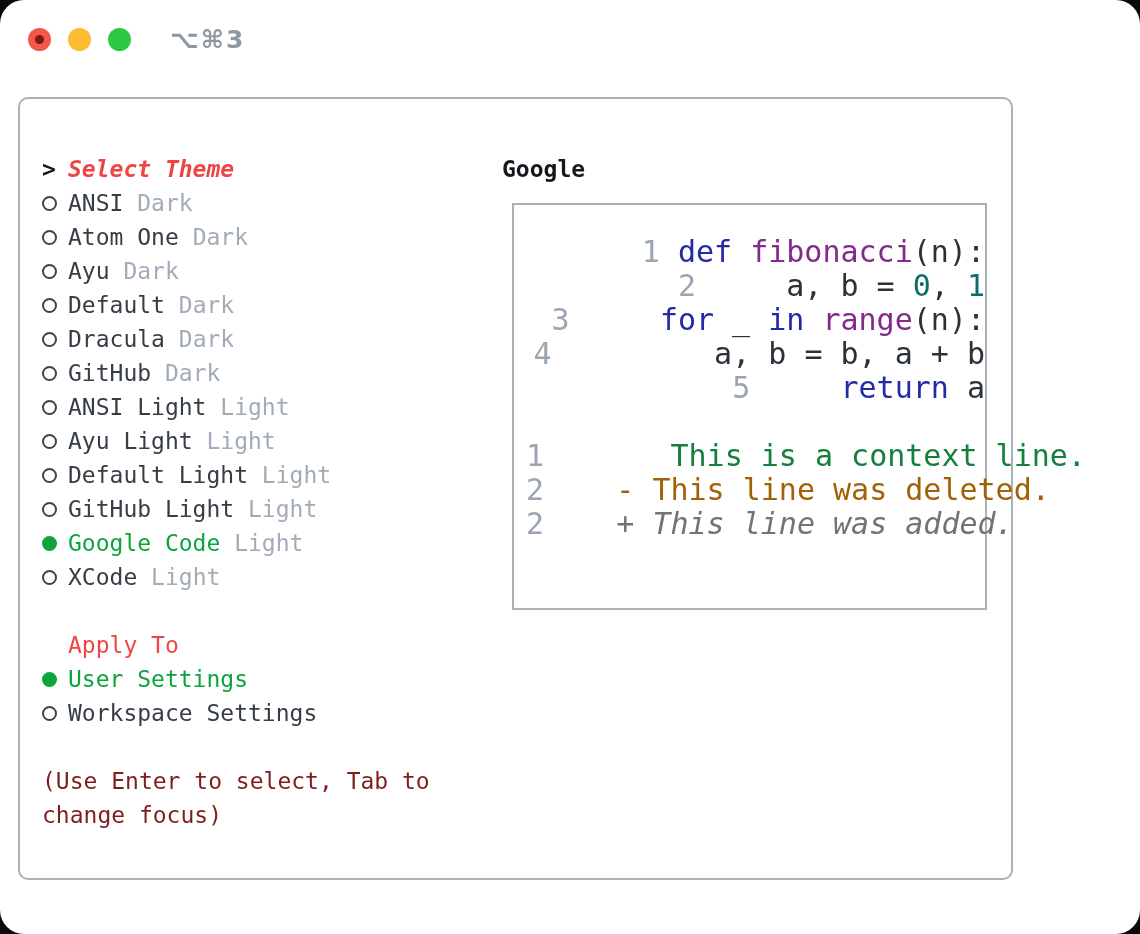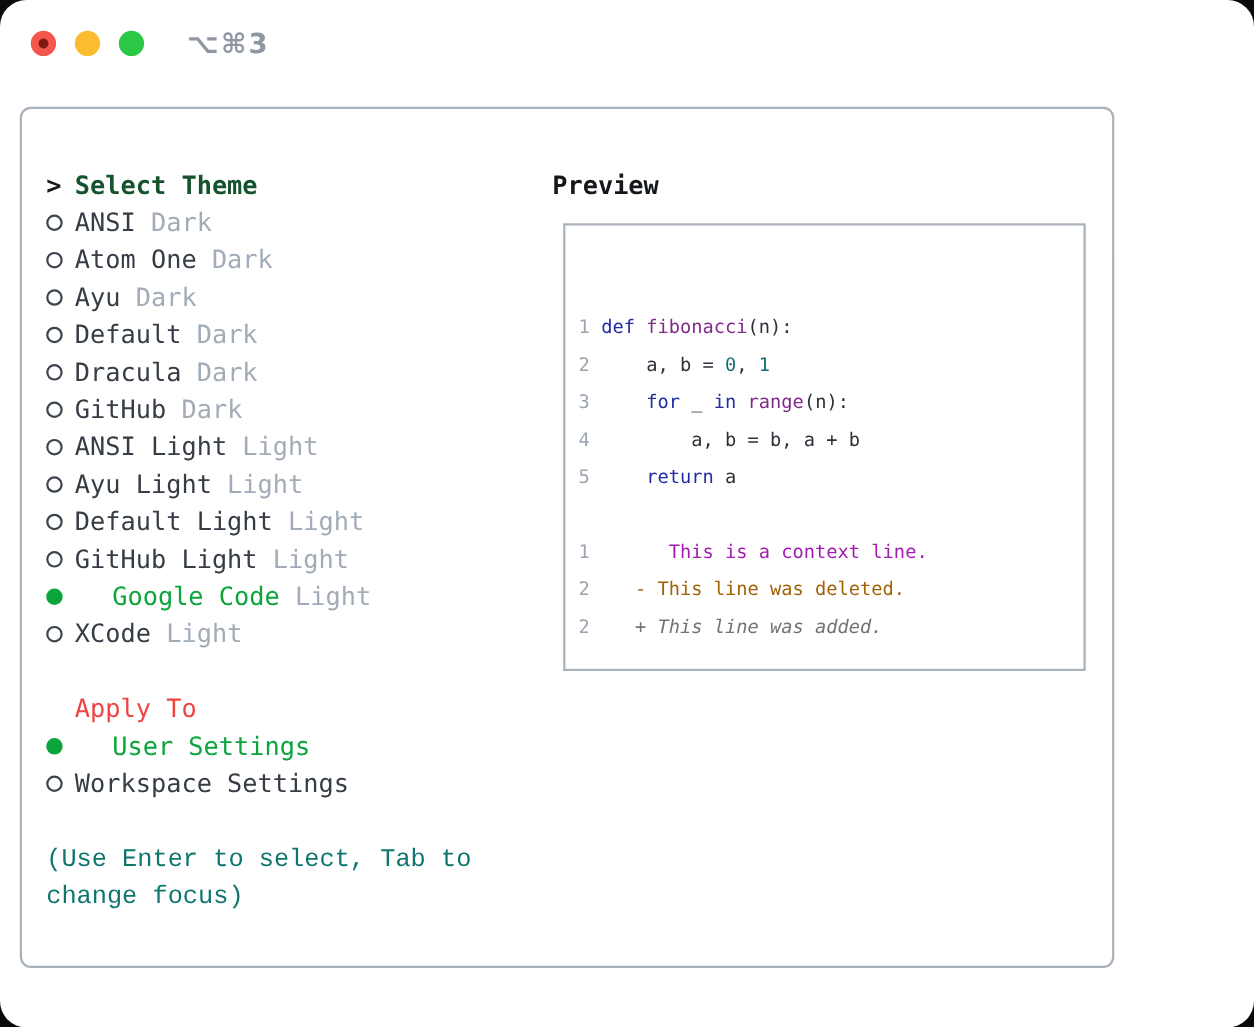--- a/index.html
+++ b/index.html
@@ -39,57 +39,57 @@
     font-size:23px; line-height:34px; white-space:pre; color:#363d46;
   }
   .row { height:34px; display:flex; align-items:center; }
   .mark-slot { display:inline-block; width:26px; flex:0 0 26px; }
   .chev { font-weight:bold; color:#14181c; }
   .radio {
     display:inline-block; width:15px; height:15px; border-radius:50%;
     border:2px solid #3d444d; background:transparent;
   }
   .radio.sel { border-color:#0ba53c; background:#0ba53c; }
-  .hdr  { font-weight:bold; color:#14532d; }
+  .hdr  { font-weight:bold; color:#ef4444;font-style:italic; }
   .subhdr { color:#ef4444; }
   .suffix { color:#a2acb8; }
-  .sel-green { color:#0ba53c;margin-left:34px; }
-  .hint { color:#0f766e; height:34px;font-family:Liberation Mono, monospace; }
+  .sel-green { color:#0ba53c; }
+  .hint { color:#7f1d1d; height:34px; }
   
   .preview-title {
     position:absolute; left:482px; top:53px;
     font-size:23px; line-height:34px; font-weight:bold; color:#14181c;
   }
   .preview-box {
     position:absolute; left:492px; top:104px; width:475px; height:407px;
     border:2px solid #a9b1bb; background:#ffffff;
-    padding:76px 0 0 12px;
-    font-size:17px; line-height:34px; white-space:pre; color:#2b3138;
+    padding:30px 0 0 12px;
+    font-size:30px; line-height:34px; white-space:pre; color:#2b3138;text-align:right;
   }
   .pline { height:34px; }
   .ln  { color:#9aa5b1; }
   .kw  { color:#232aa5; }
   .fn  { color:#812b8b; }
   .nm  { color:#0e6c6c; }
-  .ctx { color:#a21caf; }
+  .ctx { color:#15803d; }
   .del { color:#a16207; }
   .add { color:#737373;font-style:italic; }
 </style>
 </head>
 <body>
 
 <div class="screen">
 
   <div class="titlebar">
     <span class="light red"></span>
     <span class="light yellow"></span>
     <span class="light green"></span>
     <span class="win-title">⌥⌘3</span>
   </div>
 
   <div class="panel">
     <div class="list" id="theme-list"><div class="row"><span class="mark-slot"><span class="chev">&gt;</span></span><span class="hdr">Select Theme</span></div><div class="row"><span class="mark-slot"><span class="radio"></span></span><span>ANSI</span><span class="suffix"> Dark</span></div><div class="row"><span class="mark-slot"><span class="radio"></span></span><span>Atom One</span><span class="suffix"> Dark</span></div><div class="row"><span class="mark-slot"><span class="radio"></span></span><span>Ayu</span><span class="suffix"> Dark</span></div><div class="row"><span class="mark-slot"><span class="radio"></span></span><span>Default</span><span class="suffix"> Dark</span></div><div class="row"><span class="mark-slot"><span class="radio"></span></span><span>Dracula</span><span class="suffix"> Dark</span></div><div class="row"><span class="mark-slot"><span class="radio"></span></span><span>GitHub</span><span class="suffix"> Dark</span></div><div class="row"><span class="mark-slot"><span class="radio"></span></span><span>ANSI Light</span><span class="suffix"> Light</span></div><div class="row"><span class="mark-slot"><span class="radio"></span></span><span>Ayu Light</span><span class="suffix"> Light</span></div><div class="row"><span class="mark-slot"><span class="radio"></span></span><span>Default Light</span><span class="suffix"> Light</span></div><div class="row"><span class="mark-slot"><span class="radio"></span></span><span>GitHub Light</span><span class="suffix"> Light</span></div><div class="row"><span class="mark-slot"><span class="radio sel"></span></span><span class="sel-green">Google Code</span><span class="suffix"> Light</span></div><div class="row"><span class="mark-slot"><span class="radio"></span></span><span>XCode</span><span class="suffix"> Light</span></div><div class="row"> </div><div class="row"><span class="mark-slot"></span><span class="subhdr">Apply To</span></div><div class="row"><span class="mark-slot"><span class="radio sel"></span></span><span class="sel-green">User Settings</span></div><div class="row"><span class="mark-slot"><span class="radio"></span></span><span>Workspace Settings</span></div><div class="row"> </div><div class="hint">(Use Enter to select, Tab to</div><div class="hint">change focus)</div></div>
 
-    <div class="preview-title">Preview</div>
+    <div class="preview-title">Google</div>
     <div class="preview-box" id="preview-box"><div class="pline"><span class="ln">1</span><span> </span><span class="kw">def</span><span> </span><span class="fn">fibonacci</span><span>(n):</span></div><div class="pline"><span class="ln">2</span><span> </span><span>    a, b = </span><span class="nm">0</span><span>, </span><span class="nm">1</span></div><div class="pline"><span class="ln">3</span><span> </span><span>    </span><span class="kw">for</span><span> _ </span><span class="kw">in</span><span> </span><span class="fn">range</span><span>(n):</span></div><div class="pline"><span class="ln">4</span><span> </span><span>        a, b = b, a + b</span></div><div class="pline"><span class="ln">5</span><span> </span><span>    </span><span class="kw">return</span><span> a</span></div><div class="pline"> </div><div class="pline"><span class="ln">1</span><span> </span><span class="ctx">      This is a context line.</span></div><div class="pline"><span class="ln">2</span><span> </span><span class="del">   - This line was deleted.</span></div><div class="pline"><span class="ln">2</span><span> </span><span class="add">   + This line was added.</span></div></div>
   </div>
 
 </div>
 
 </body></html>

